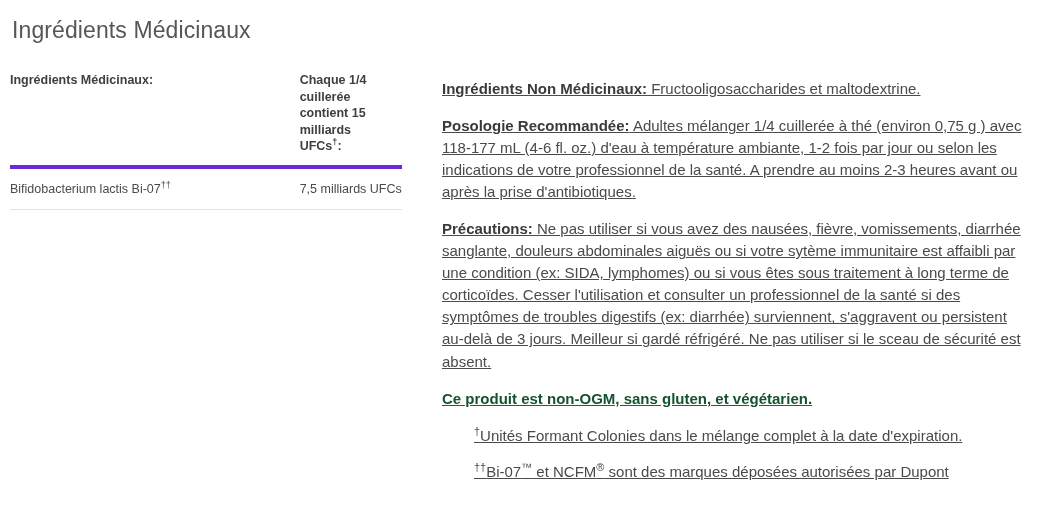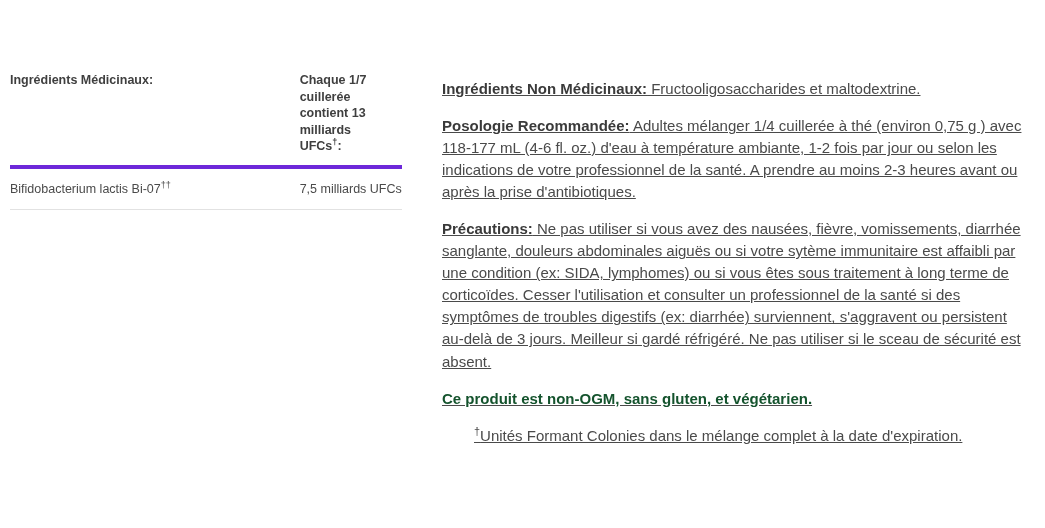--- a/index.html
+++ b/index.html
@@ -105,30 +105,31 @@
   .right-col p.note {
     margin-bottom: 14px;
     margin-left: 32px;
   }
 </style>
 </head>
 <body>
 
 <div class="page">
 
+  <h1 class="page-title">Ingrédients Médicinaux</h1>
 
   <div class="left-col">
     <table class="ingredients">
       <thead>
         <tr>
           <th class="col-name">Ingrédients Médicinaux:</th>
           <th class="col-amount">
-            <span>Chaque 1/7</span><br>
+            <span>Chaque 1/4</span><br>
             <span>cuillerée</span><br>
-            <span>contient 13</span><br>
+            <span>contient 15</span><br>
             <span>milliards</span><br>
             <span>UFCs</span><sup>†</sup><span>:</span>
           </th>
         </tr>
       </thead>
       <tbody>
         <tr>
           <td class="col-name"><span>Bifidobacterium lactis Bi-07</span><sup>††</sup></td>
           <td class="col-amount">7,5 milliards UFCs</td>
         </tr>
@@ -142,16 +143,17 @@
 
     <p><span class="lead">Posologie Recommandée:</span><span> Adultes mélanger 1/4 cuillerée à thé (environ 0,75 g ) avec 118-177 mL (4-6 fl. oz.) d'eau à température ambiante, 1-2 fois par jour ou selon les indications de votre professionnel de la santé. A prendre au moins 2-3 heures avant ou après la prise d'antibiotiques.</span></p>
 
 
     <p><span class="lead">Précautions:</span><span> Ne pas utiliser si vous avez des nausées, fièvre, vomissements, diarrhée sanglante, douleurs abdominales aiguës ou si votre sytème immunitaire est affaibli par une condition (ex: SIDA, lymphomes) ou si vous êtes sous traitement à long terme de corticoïdes. Cesser l'utilisation et consulter un professionnel de la santé si des symptômes de troubles digestifs (ex: diarrhée) surviennent, s'aggravent ou persistent au-delà de 3 jours. Meilleur si gardé réfrigéré. Ne pas utiliser si le sceau de sécurité est absent.</span></p>
 
     <p class="bold-line">Ce produit est non-OGM, sans gluten, et végétarien.</p>
 
     <p class="note"><sup>†</sup><span>Unités Formant Colonies dans le mélange complet à la date d'expiration.</span></p>
 
+    <p class="note"><sup>††</sup><span>Bi-07</span><sup>™</sup><span> et NCFM</span><sup>®</sup><span> sont des marques déposées autorisées par Dupont</span></p>
 
   </div>
 
 </div>
 
 </body></html>

